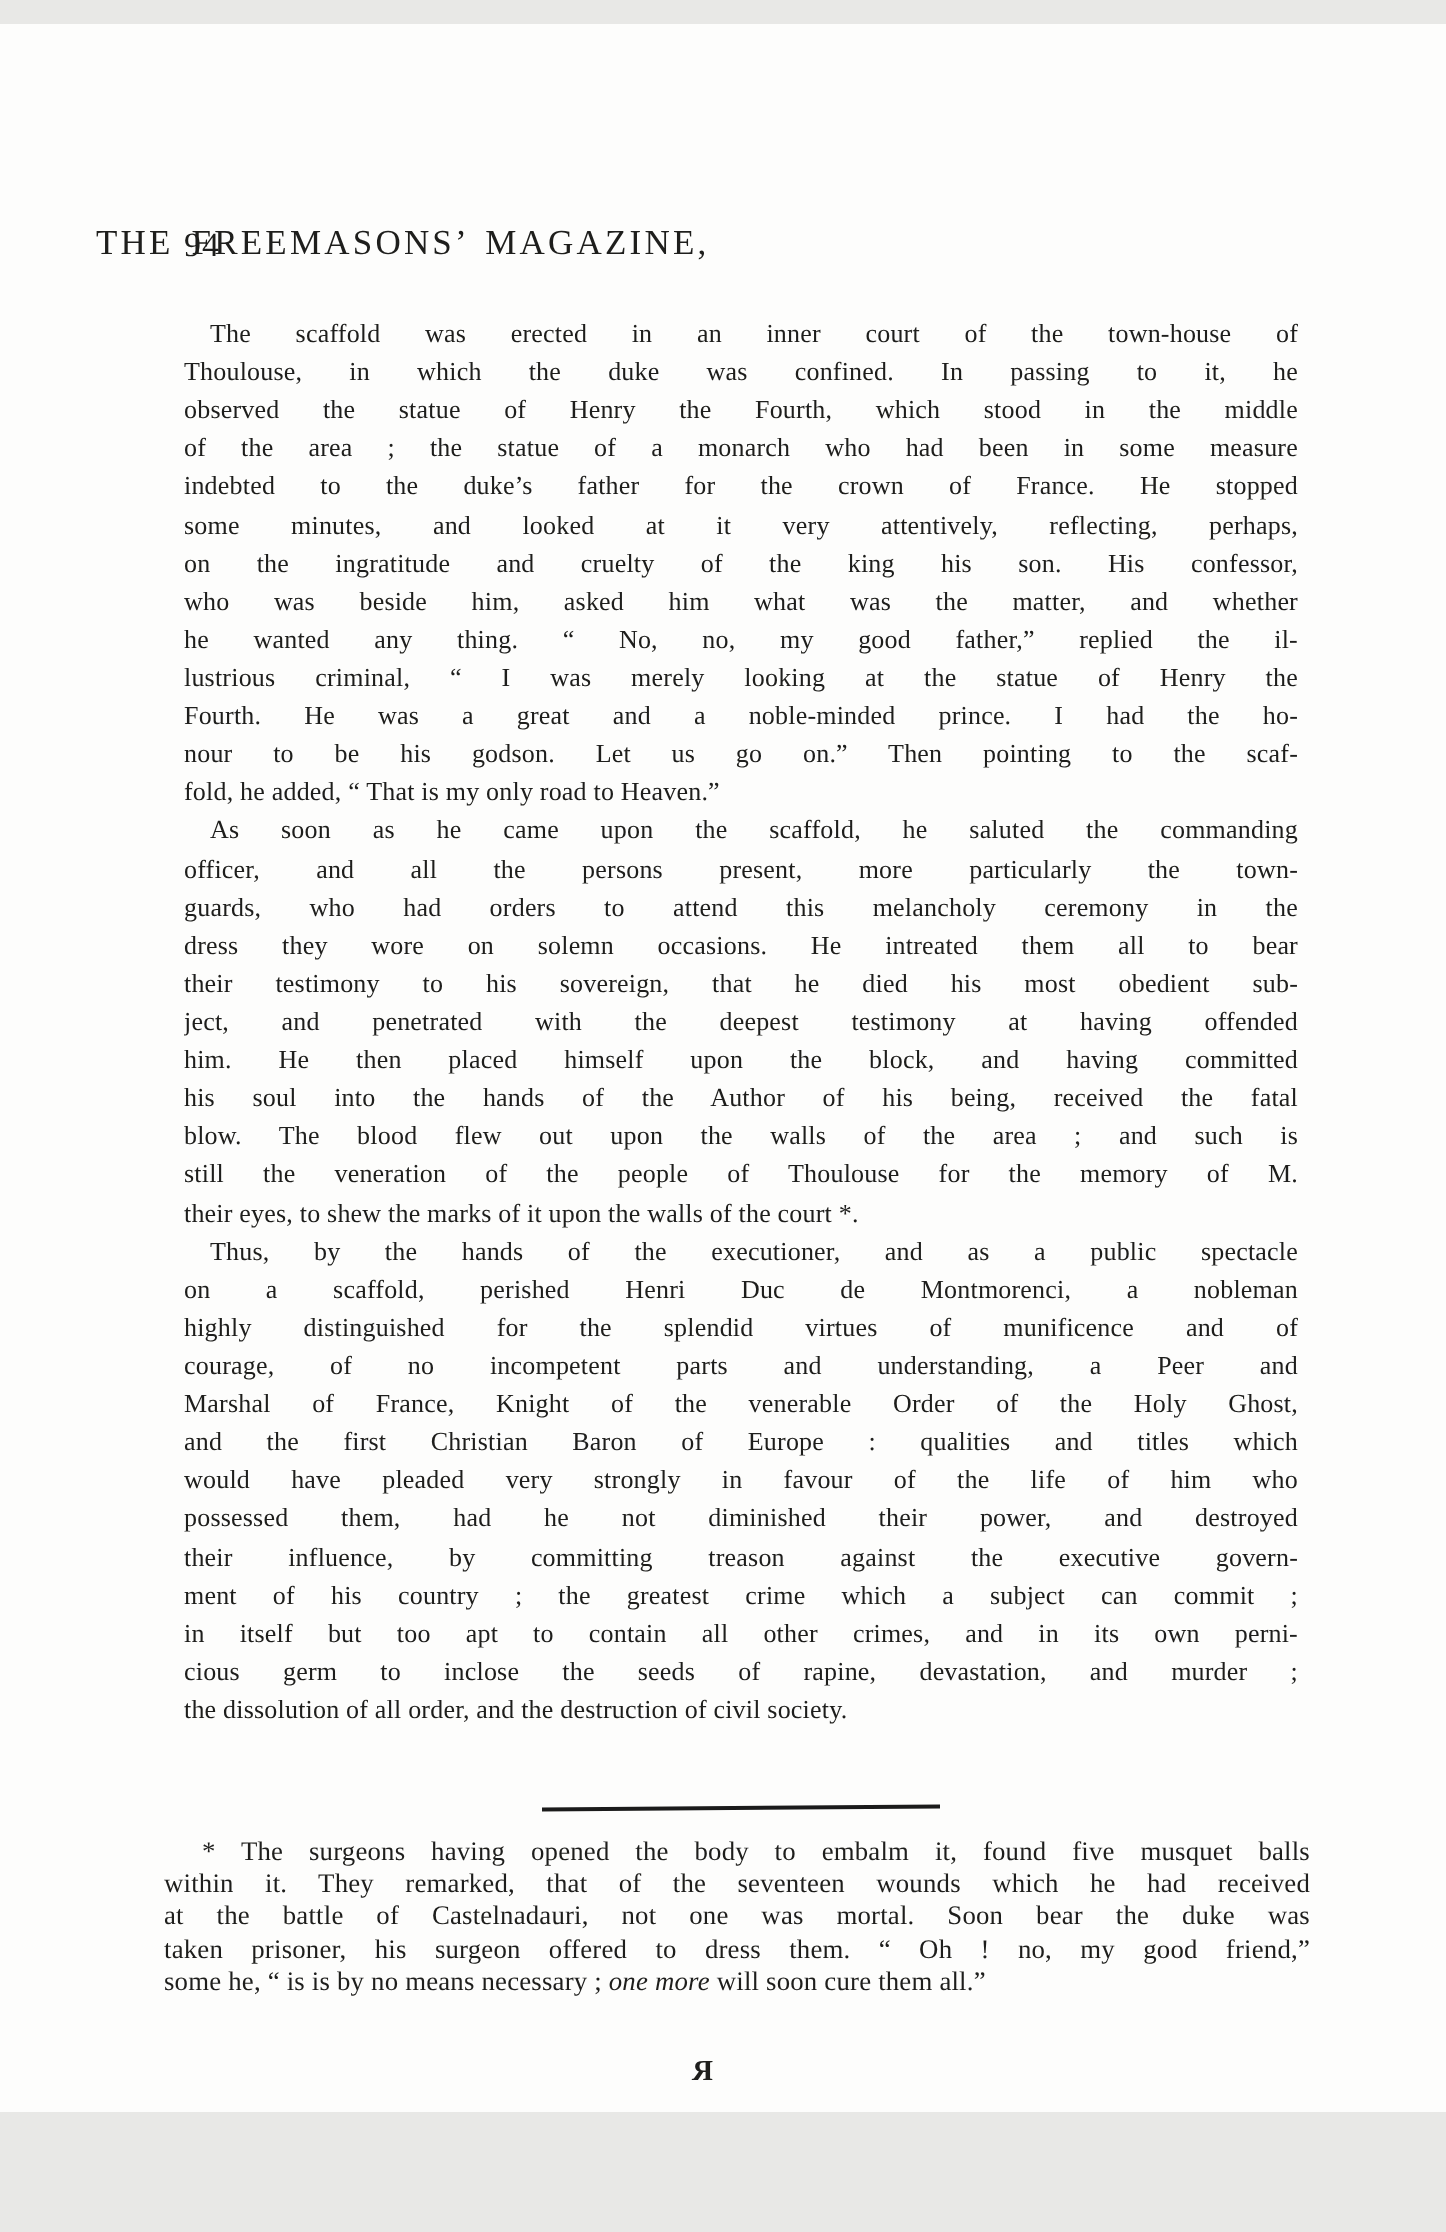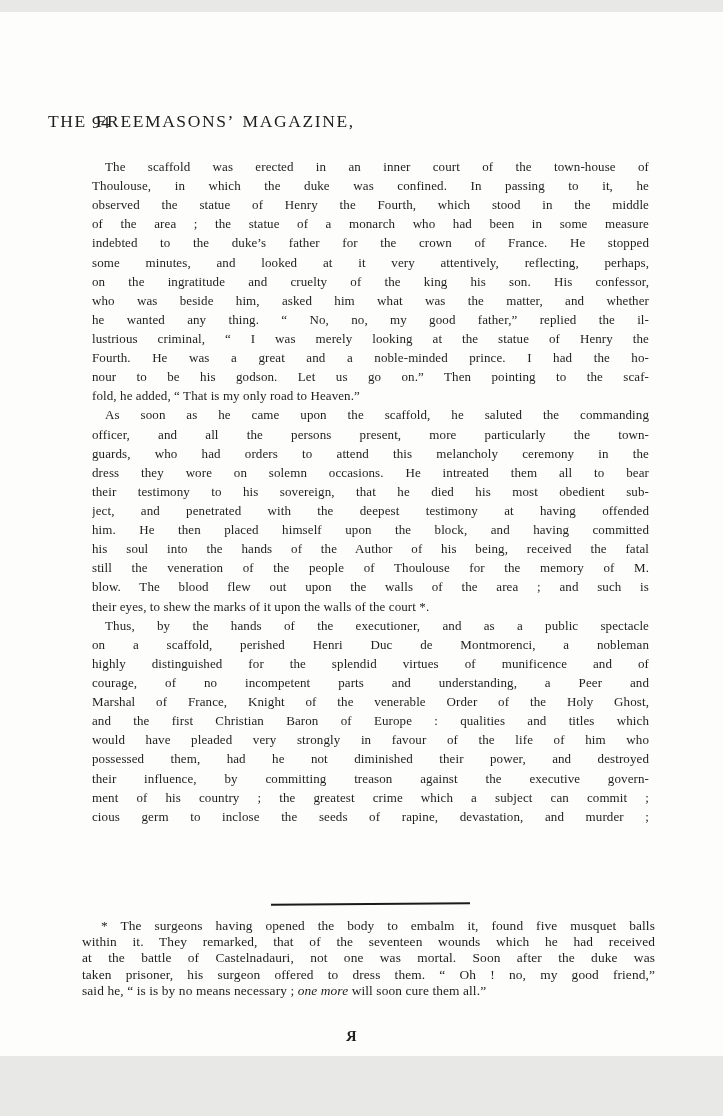--- a/index.html
+++ b/index.html
@@ -101,46 +101,48 @@
       </div>
       <div>
         <div class="line indent">As soon as he came upon the scaffold,  he saluted the commanding</div>
         <div class="line">officer,  and all the persons present,  more particularly the town-</div>
         <div class="line">guards, who had orders to attend this melancholy ceremony in the</div>
         <div class="line">dress they wore on solemn occasions.  He intreated them all to bear</div>
         <div class="line">their testimony to his sovereign,  that he died his most obedient sub-</div>
         <div class="line">ject, and penetrated with the deepest testimony at having offended</div>
         <div class="line">him.  He then placed himself upon the block,  and having committed</div>
         <div class="line">his soul into the hands of the Author of his being,  received the fatal</div>
+        <div class="line">blow.  The blood flew out upon the walls of the area ;  and such is</div>
         <div class="line">still the veneration of the people of Thoulouse for the memory of M.</div>
-        <div class="line">blow.  The blood flew out upon the walls of the area ;  and such is</div>
         <div class="line last">their eyes,  to shew the marks of it upon the walls of the court *.</div>
       </div>
       <div>
         <div class="line indent">Thus, by the hands of the executioner, and as a public spectacle</div>
         <div class="line">on a scaffold,  perished Henri Duc de Montmorenci,  a nobleman</div>
         <div class="line">highly distinguished for the splendid virtues of munificence and of</div>
         <div class="line">courage,  of no incompetent parts and understanding,  a Peer and</div>
         <div class="line">Marshal of France, Knight of the venerable Order of the Holy Ghost,</div>
         <div class="line">and the first Christian Baron of Europe :  qualities and titles which</div>
         <div class="line">would have pleaded very strongly in favour of the life of him who</div>
         <div class="line">possessed them,  had he not diminished their power,  and destroyed</div>
         <div class="line">their influence, by committing treason against the executive govern-</div>
         <div class="line">ment of his country ;  the greatest crime which a subject can commit ;</div>
+        <div class="line">in itself  but too apt to contain all other crimes, and in its own perni-</div>
         <div class="line">cious germ to inclose the seeds of rapine,  devastation,  and murder ;</div>
+        <div class="line last">the dissolution of all order,  and the destruction of civil society.</div>
       </div>
     </div>
 
   <div class="divider"></div>
 
   <div class="footnote">
       <div class="fn-line indent"><span>* The surgeons having opened the body to embalm it,  found five musquet balls</span></div>
       <div class="fn-line"><span>within it.   They remarked,  that of the seventeen wounds which he  had received</span></div>
-      <div class="fn-line"><span>at the battle  of Castelnadauri,  not one  was  mortal.   Soon  after  the duke was</span></div>
+      <div class="fn-line"><span>at the battle  of Castelnadauri,  not one  was  mortal.   Soon  bear  the duke was</span></div>
       <div class="fn-line"><span>taken prisoner,  his surgeon offered to dress them.   “ Oh ! no,  my good friend,”</span></div>
-      <div class="fn-line last"><span>said he,  “ is is by no means necessary ;  </span><span class="it">one more</span><span> will soon cure them all.”</span></div>
+      <div class="fn-line last"><span>some he,  “ is is by no means necessary ;  </span><span class="it">one more</span><span> will soon cure them all.”</span></div>
     </div>
 
   <div class="signature">
     <span class="glyph">R</span>
   </div>
 
 </div>
 
 </body></html>

